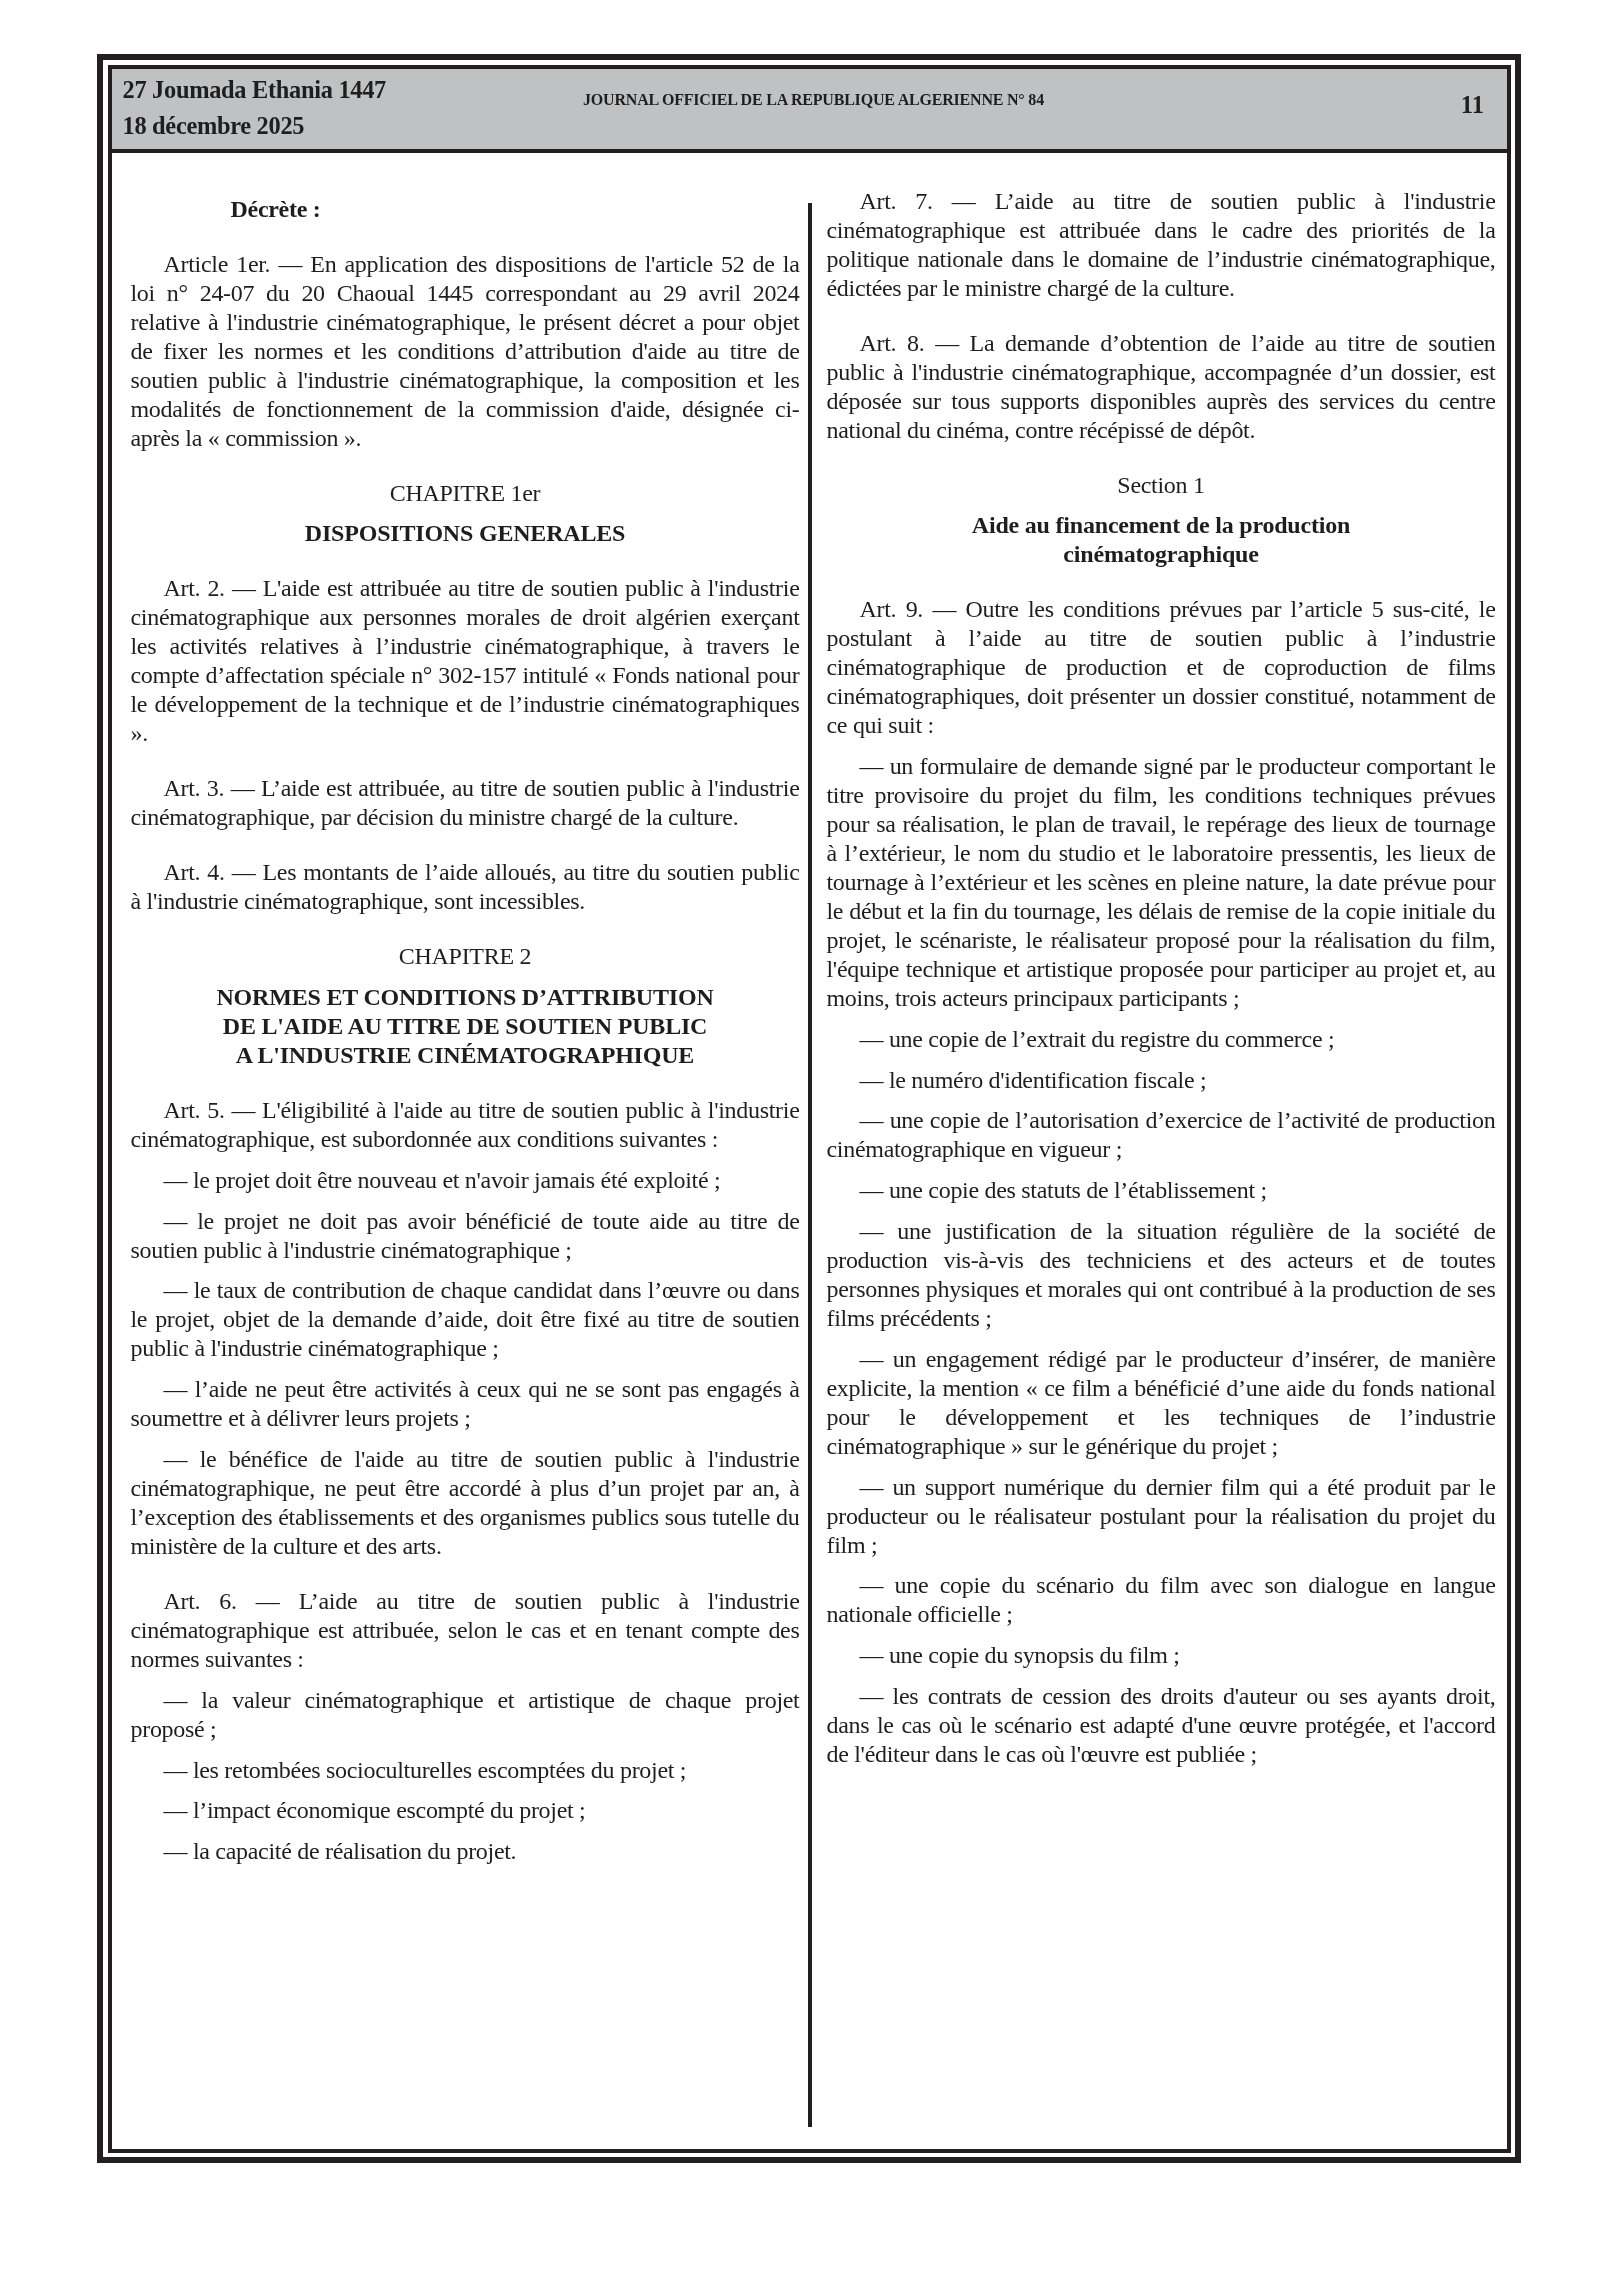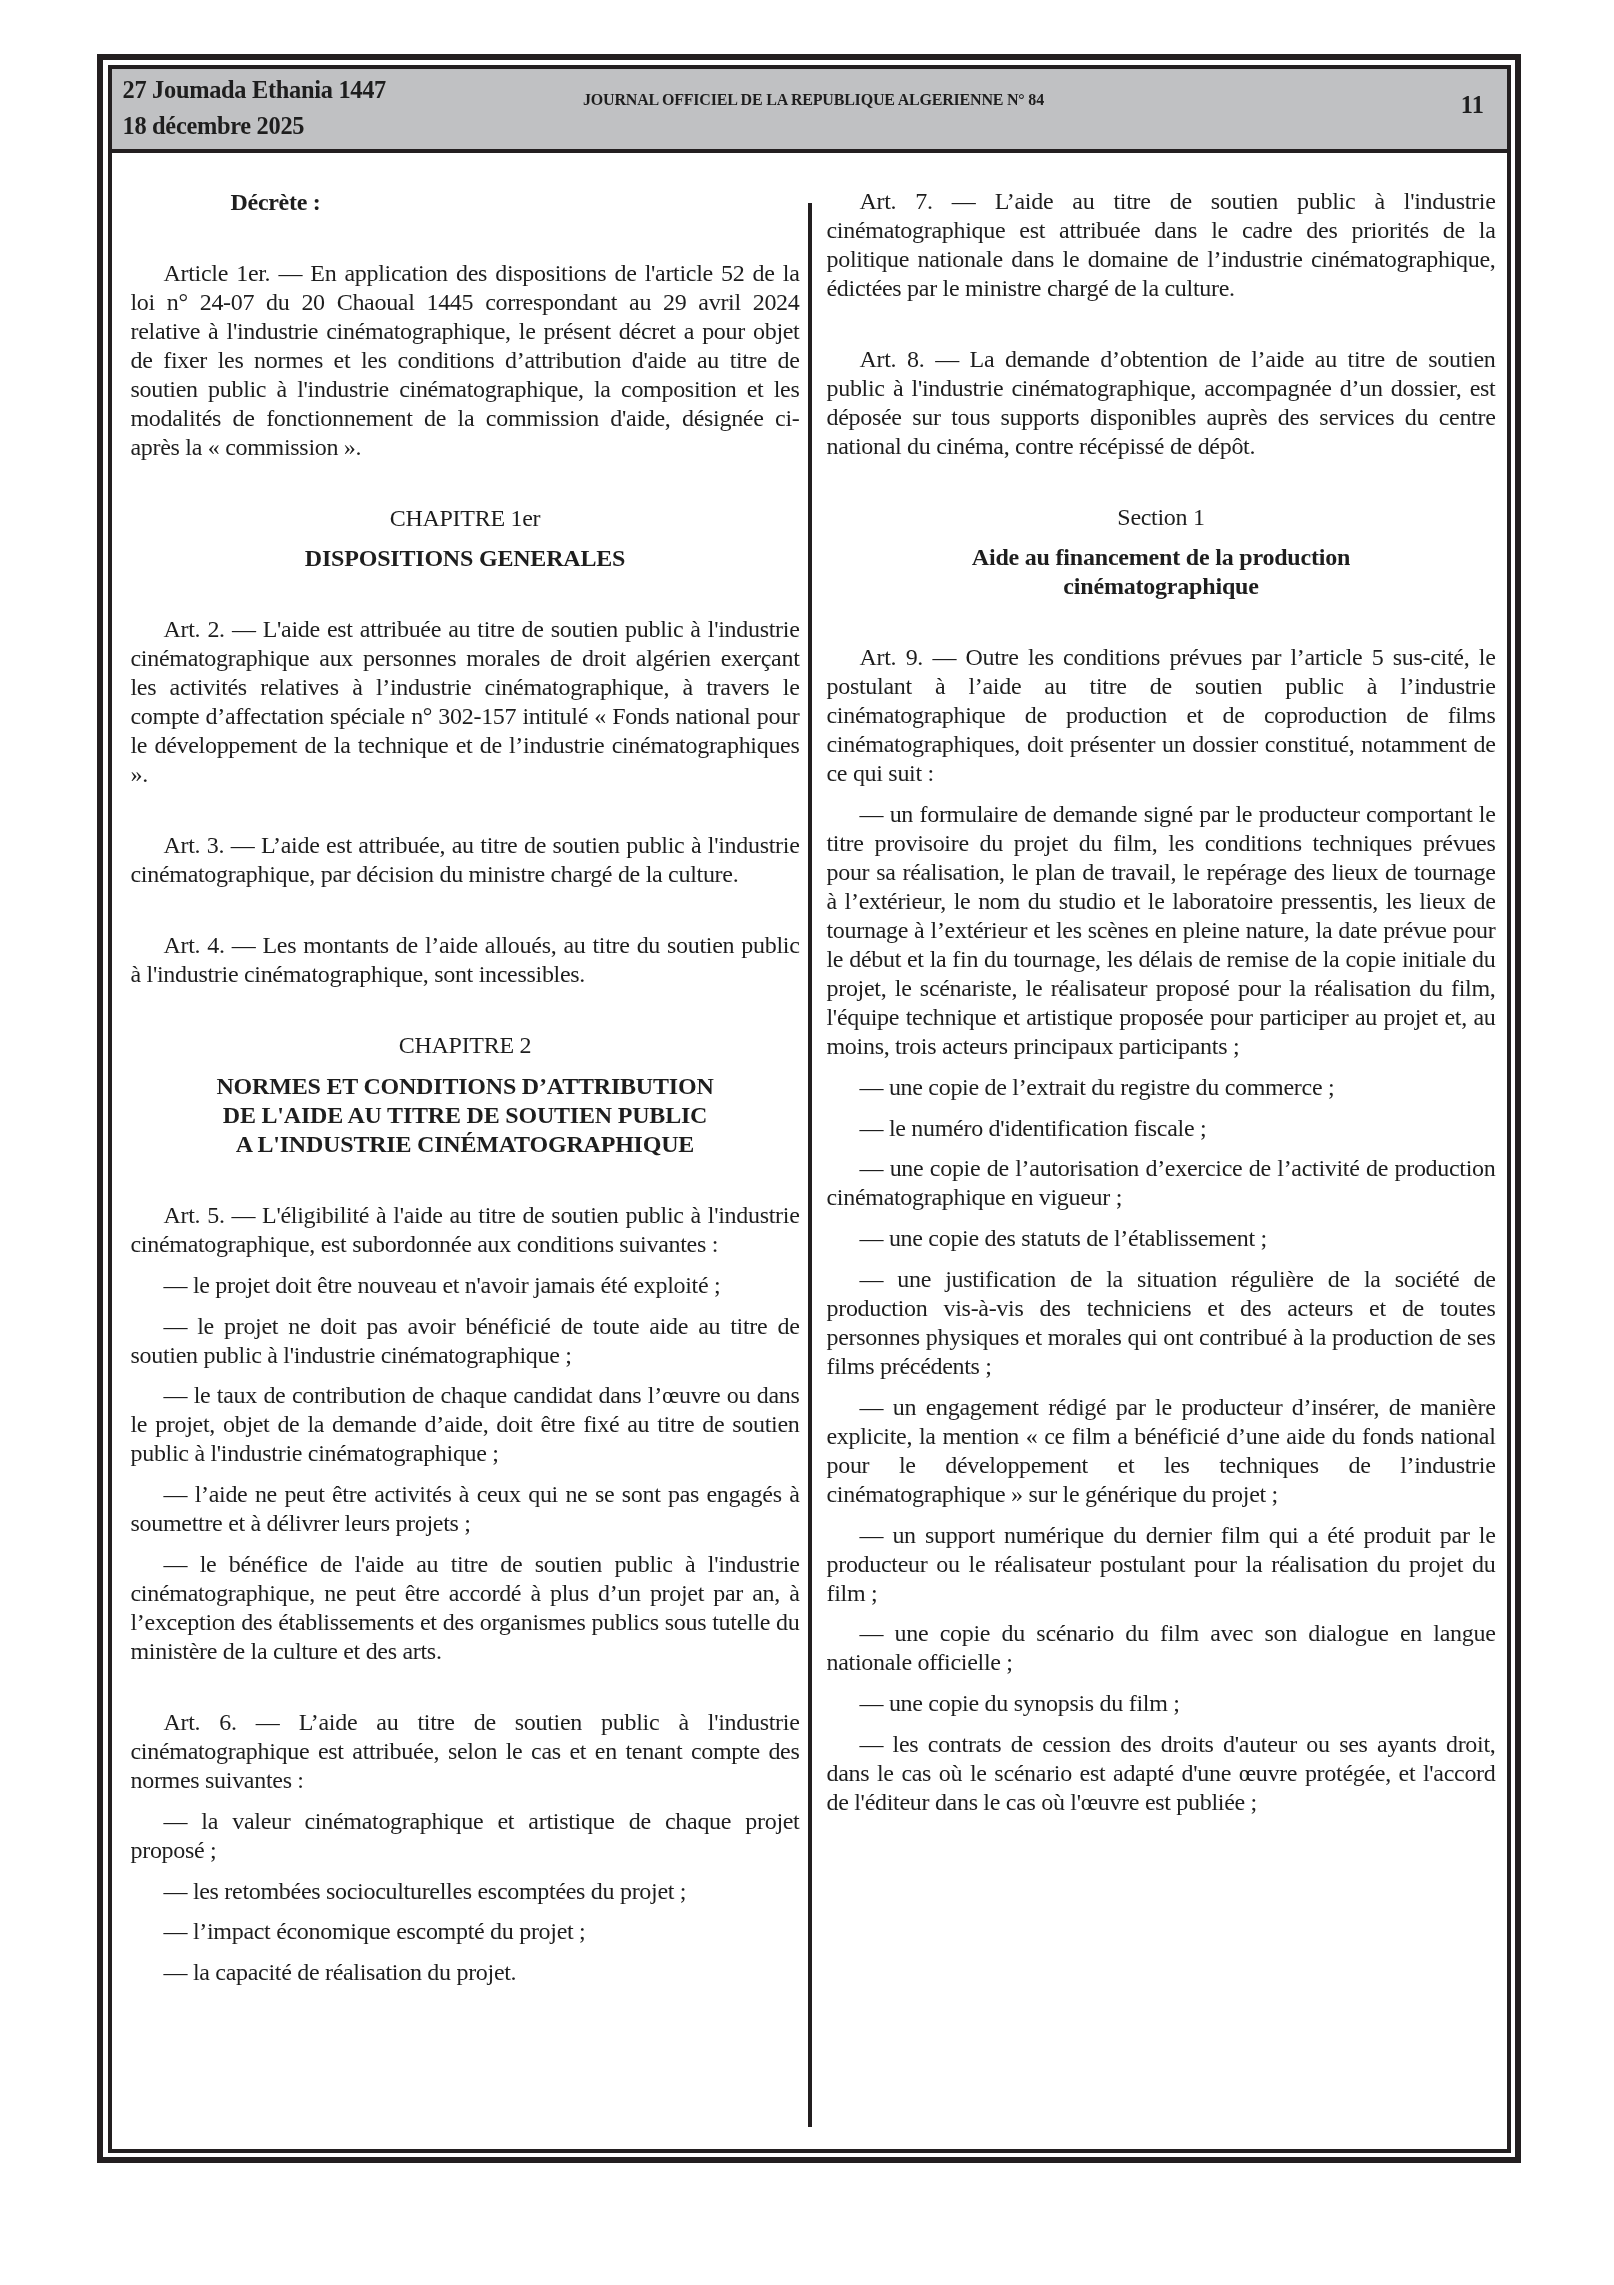--- a/index.html
+++ b/index.html
@@ -20,23 +20,23 @@
   .header .pageno { position: absolute; right: 22.6px; top: 22px; font-weight: bold; font-size: 24.4px; }
 
   .col { position: absolute; top: 118px; width: 669px; font-size: 24px; line-height: 29px;
          text-align: justify; letter-spacing: -0.3px; }
   .col.left { left: 19px; }
   .col.right { left: 715px; }
   .divider { position: absolute; left: 696px; top: 134px; width: 4.5px; height: 1924px; background: #231f20; }
 
   p { margin: 0; }
   .para { text-indent: 33px; }
-  .gap-l { margin-top: 42px; }
+  .gap-l { margin-top: 26px; }
   .gap-m { margin-top: 11.8px; }
-  .decrete { font-weight: bold; text-align: left; text-indent: 0; padding-left: 100px; margin-top: 1px; }
+  .decrete { font-weight: bold; text-align: left; text-indent: 0; padding-left: 100px; margin-top: 8px; }
   .chap { text-align: center; text-indent: 0; }
   .chap-title { text-align: center; text-indent: 0; font-weight: bold; letter-spacing: -0.2px; }
 </style>
 </head>
 <body>
 
 <div class="frame-outer">
   <div class="frame-inner">
 
     <div class="header">

